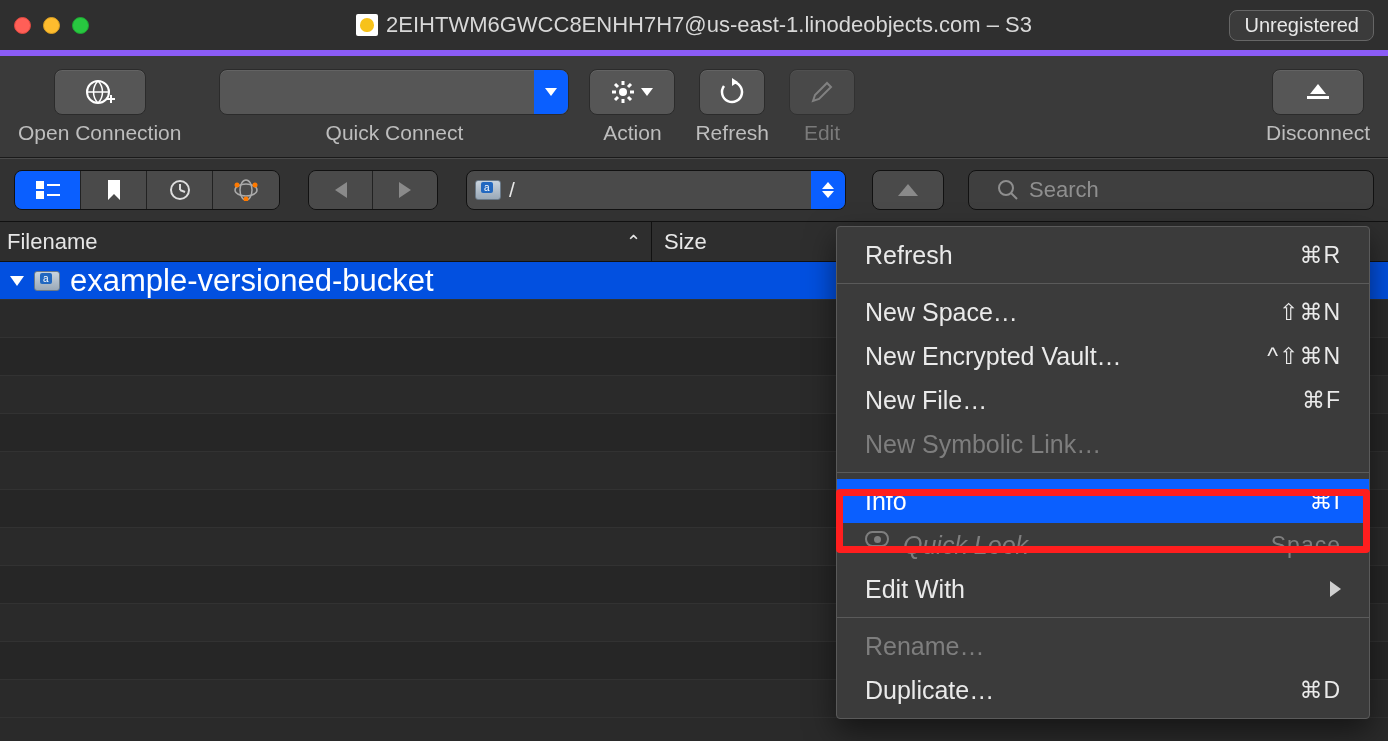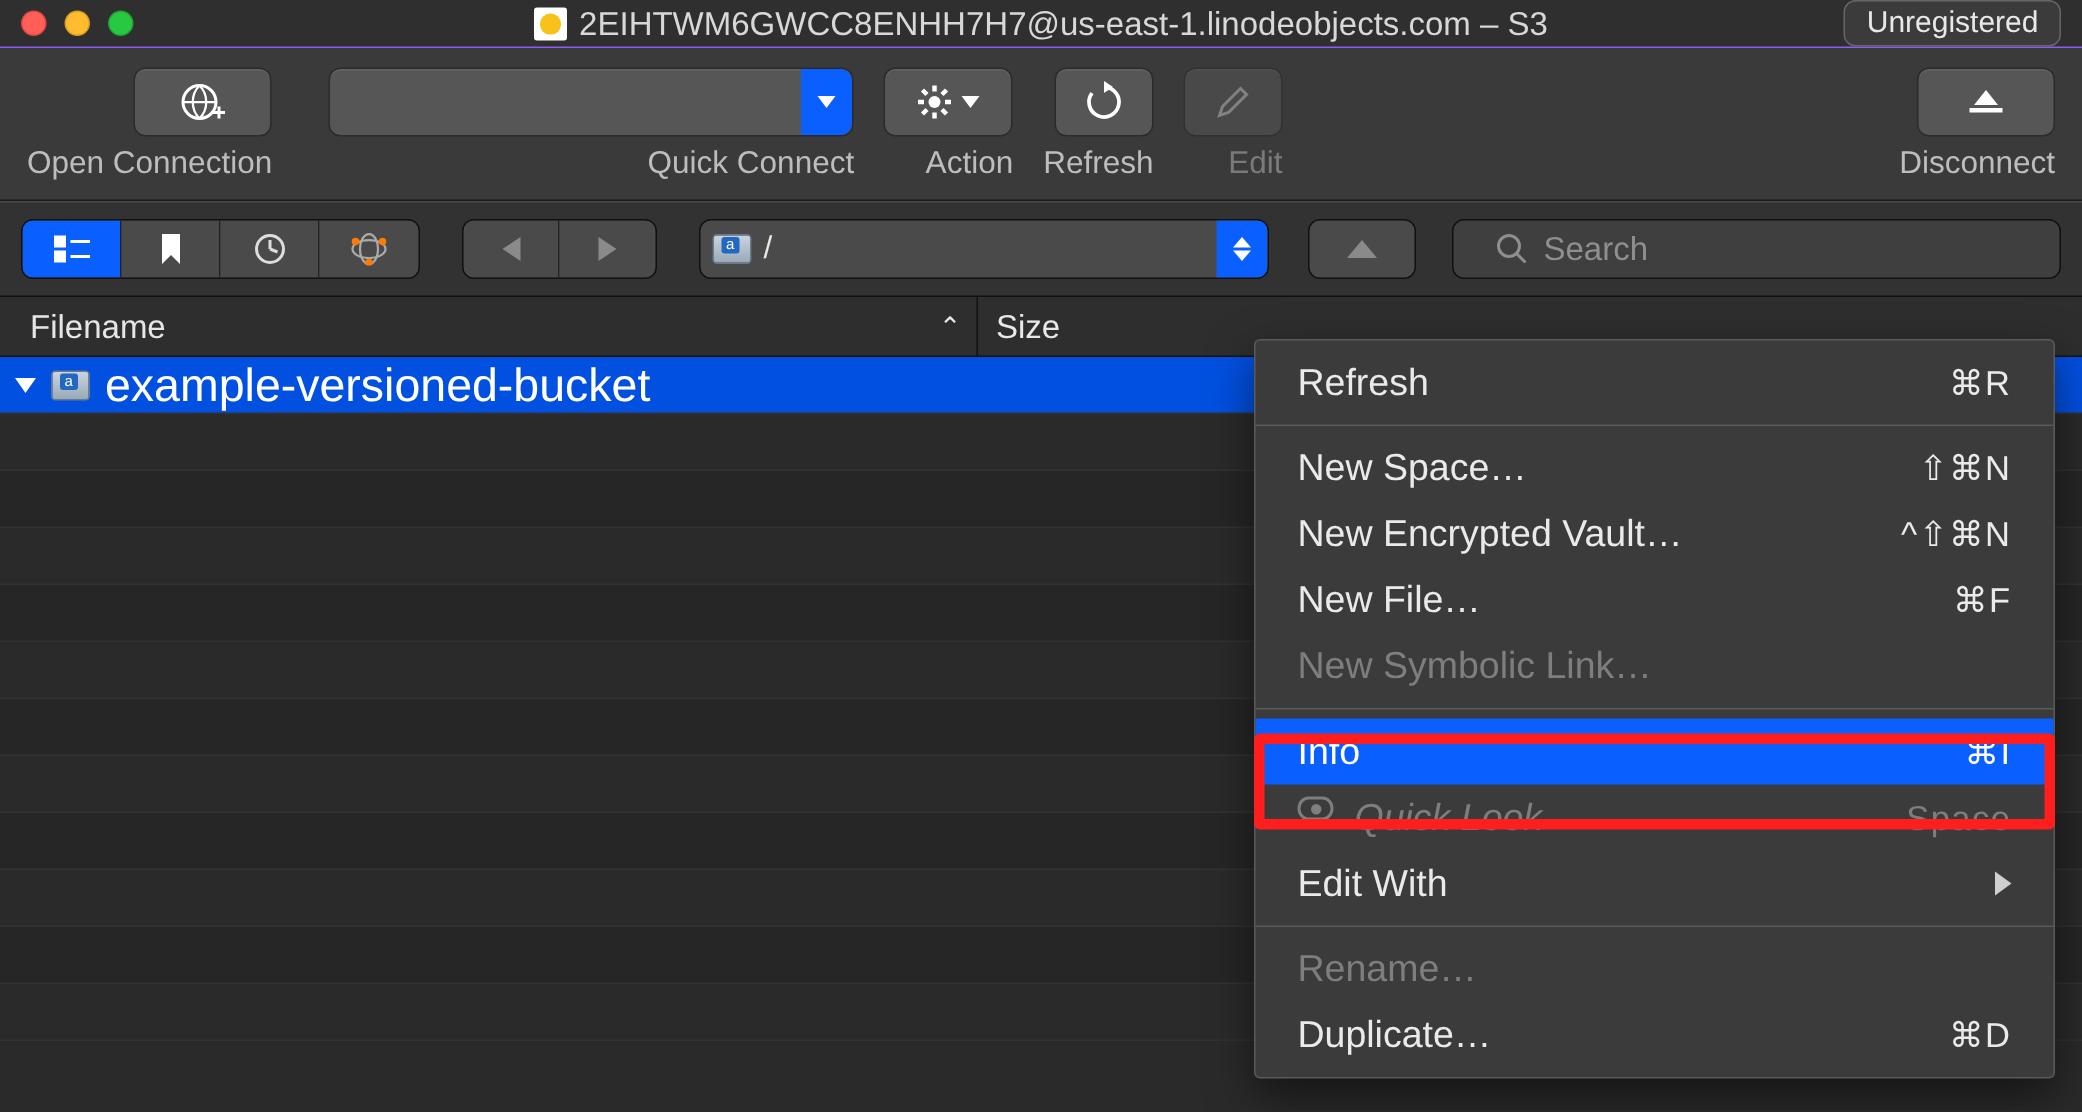--- a/index.html
+++ b/index.html
@@ -1,42 +1,42 @@
 <!DOCTYPE html>
 <html><head>
 <meta charset="utf-8">
 <style>
   * { box-sizing: border-box; margin: 0; padding: 0; font-family: -apple-system, "Helvetica Neue", Arial, sans-serif; }
   body { width: 1388px; height: 741px; background: #2a2a2a; overflow: hidden; color: #e8e8e8; position: relative; }
 
   
   .titlebar {
-    height: 32px; background: #2f2f2f; display: flex; align-items: center;
-    padding: 0 14px; border-bottom: 1px solid #8b5cf6; position: relative;
+    height: 56px; background: #2f2f2f; display: flex; align-items: center;
+    padding: 0 14px; border-bottom: 6px solid #8b5cf6; position: relative;
   }
   .traffic { display: flex; gap: 12px; align-items: center; }
   .tl-dot { width: 17px; height: 17px; border-radius: 50%; }
   .dot-red   { background: #ff5f57; border: 1px solid #e1483f; }
   .dot-yellow{ background: #febc2e; border: 1px solid #d89e22; }
   .dot-green { background: #28c840; border: 1px solid #1ea532; }
   .title-center { position: absolute; left: 0; right: 0; display:flex; justify-content:center; align-items:center; gap:8px; pointer-events:none; }
   .title-text { font-size: 22px; color: #d8d8d8; }
   .duck-icon { width: 22px; height: 22px; background: #fff; border-radius: 2px; position:relative; display:flex; align-items:center; justify-content:center;}
   .duck-icon::after{content:"";width:14px;height:14px;background:#f7c21a;border-radius:60% 60% 55% 55%;}
   .badge-unreg {
     margin-left: auto; background: #3b3b3b; border: 1px solid #666; border-radius: 8px;
     padding: 3px 14px; font-size: 20px; color: #e8e8e8; z-index:2;
   }
 
   
   .toolbar {
     height: 102px; background: #3a3a3a; border-bottom: 1px solid #1a1a1a;
     display: flex; align-items: center; padding: 0 18px; gap: 20px;
   }
-  .tb-group { display:flex; flex-direction:column; align-items:flex-end; gap:6px;}
+  .tb-group { display:flex; flex-direction:column; align-items:center; gap:6px;}
   .tb-btn {
     background: #565656; border: 1px solid #2b2b2b; border-radius: 8px;
     height: 46px; display:flex; align-items:center; justify-content:center;
     box-shadow: inset 0 1px 0 rgba(255,255,255,0.08);
   }
   .tb-btn.big { width: 92px; }
   .tb-btn.med { width: 66px; }
   .tb-btn.wide { width: 350px; justify-content:flex-end; padding:0;}
   .tb-btn.disabled { opacity: 0.55; }
   .tb-label { font-size: 21px; color: #bdbdbd; }
@@ -70,21 +70,21 @@
   .upbtn{width:72px;height:40px;background:#4a4a4a;border:1px solid #111;border-radius:8px;display:flex;align-items:center;justify-content:center;}
   .gray-up{width:0;height:0;border-left:10px solid transparent;border-right:10px solid transparent;border-bottom:12px solid #8a8a8a;}
   .searchbox{
     flex:1; height:40px; background:#3f3f3f; border:1px solid #111; border-radius:8px;
     display:flex; align-items:center; gap:10px; padding:0 28px; color:#8f8f8f; font-size:22px;
     margin-left:14px;
   }
 
   
   .colhead{ height:40px; background:#2e2e2e; border-bottom:1px solid #111; display:flex; align-items:center; }
-  .col-filename{ flex:0 0 652px; padding-left:20px; display:flex; align-items:center; gap:4px; font-size:22px; color:#e6e6e6; border-right:1px solid #111; height:100%;}
+  .col-filename{ flex:0 0 652px; padding-left:7px; display:flex; align-items:center; gap:4px; font-size:22px; color:#e6e6e6; border-right:1px solid #111; height:100%;}
   .col-filename .sort-chev{margin-left:auto; margin-right:10px; font-size:18px; color:#e6e6e6;}
   .col-size{ padding-left:12px; font-size:22px;}
 
   
   .rows{ position:relative; }
   .row{ height:38px; display:flex; align-items:center; border-bottom:1px solid #323232;}
   .row.alt{ background:#262626; }
   .row.sel{ background:#0250e0; }
   .row .fname-cell{ flex:0 0 652px; display:flex; align-items:center; gap:10px; padding-left:10px; color:#fff; font-size:31px;}
   .disclosure{width:0;height:0;border-left:7px solid transparent;border-right:7px solid transparent;border-top:10px solid #fff;}

